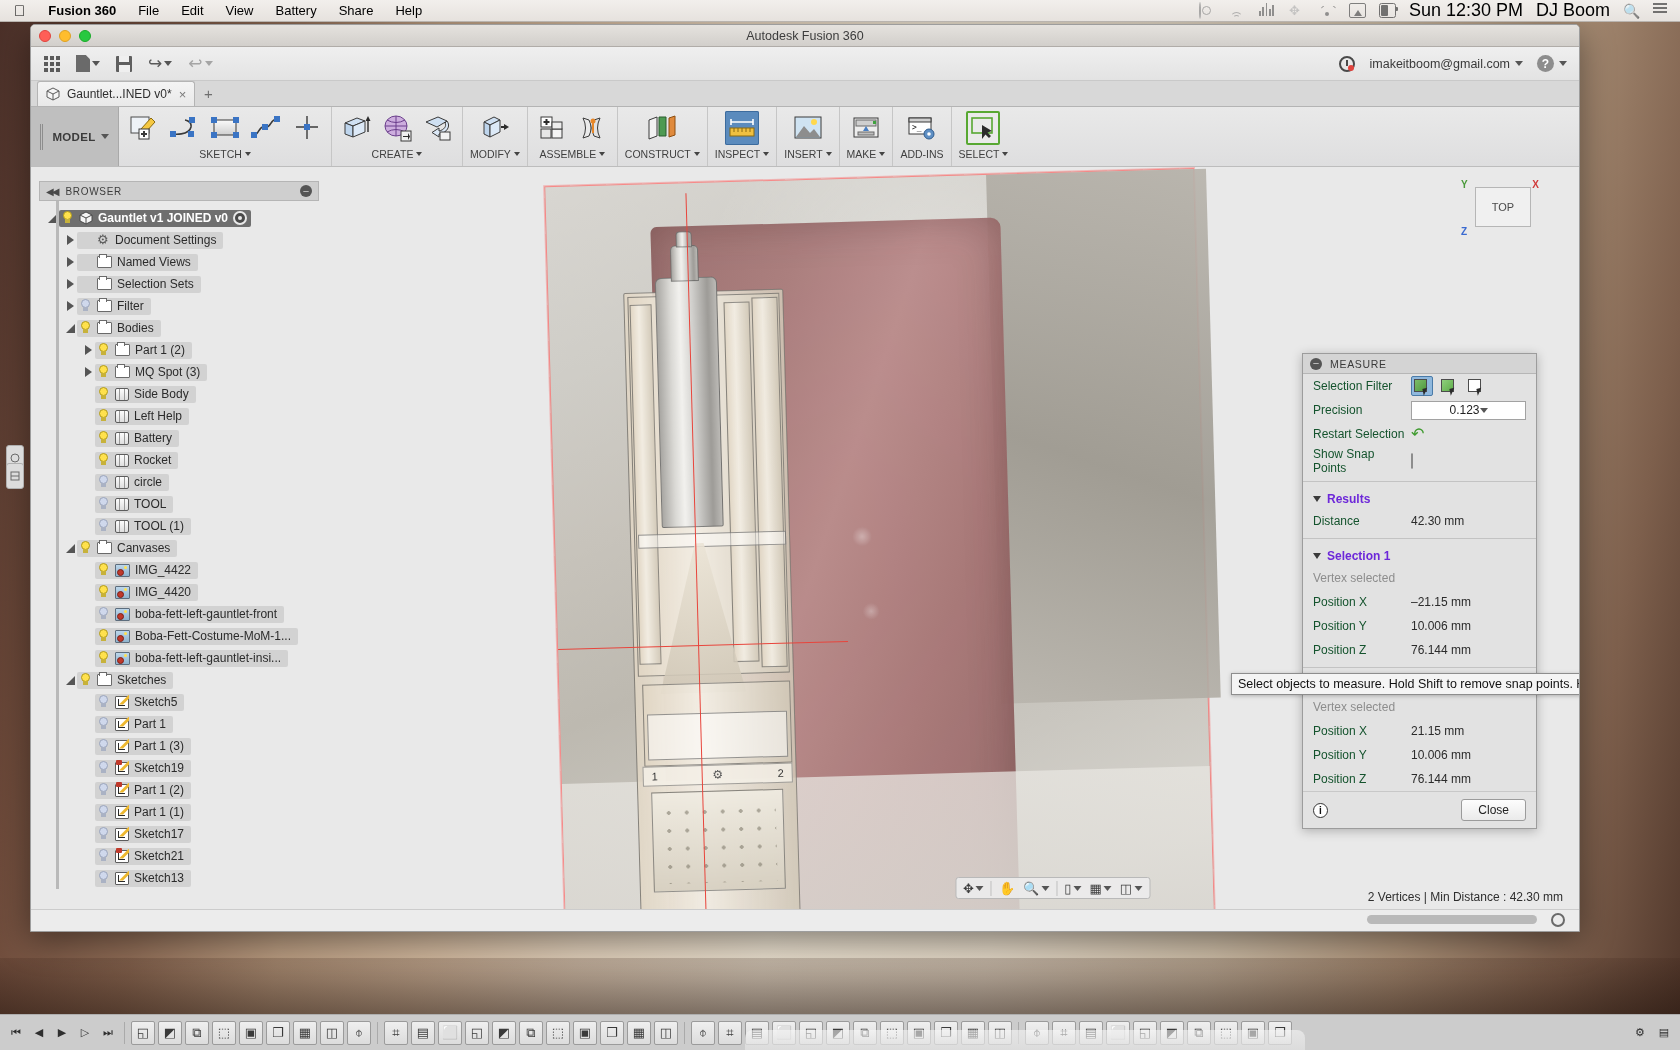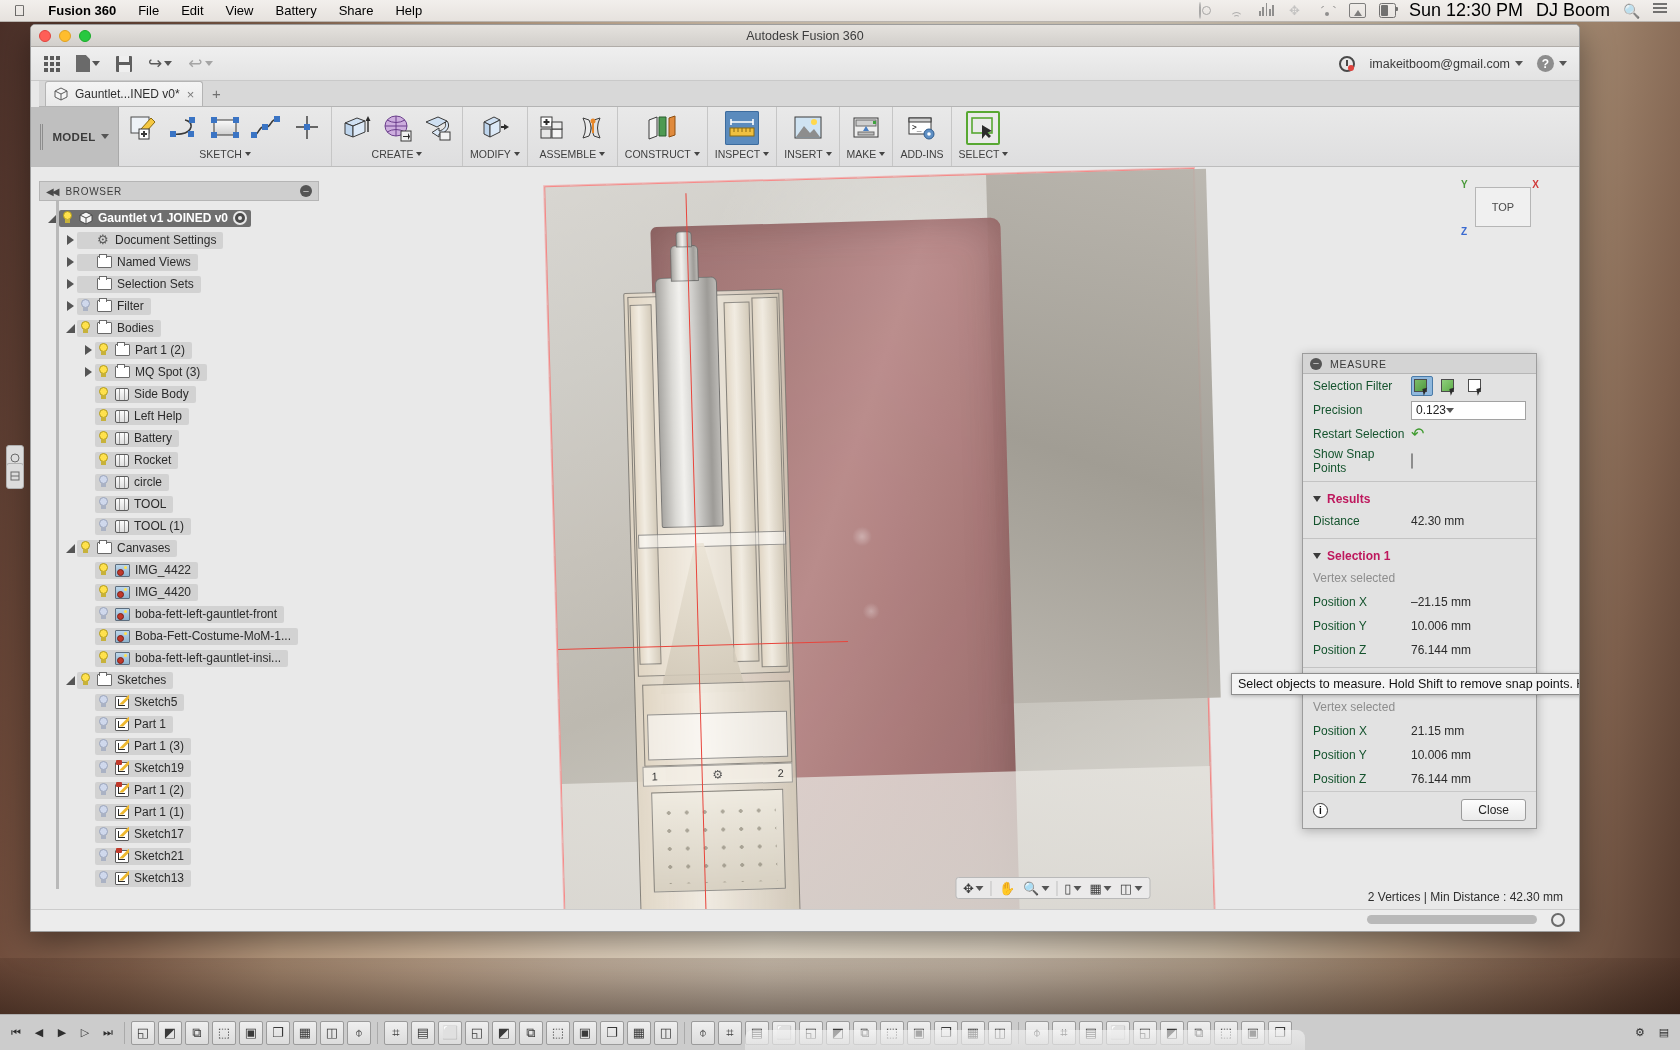--- a/index.html
+++ b/index.html
@@ -102,21 +102,21 @@
   .undo{font-size:17px;color:#5a5a5a;line-height:1;}
   .redo{font-size:17px;color:#a5a5a5;line-height:1;}
   #qat .right{ margin-left:auto; display:flex; align-items:center; gap:14px; padding-right:12px; }
   .clockico{width:16px;height:16px;border:2px solid #4a4a4a;border-radius:50%;position:relative;}
   .clockico:before{content:"";position:absolute;left:5px;top:2px;width:2px;height:6px;background:#4a4a4a;}
   .clockico:after{content:"";position:absolute;right:-1px;bottom:-1px;width:6px;height:6px;background:#e0443e;border-radius:50%;}
   .acct{font-size:12.5px;color:#3a3a3a;display:flex;align-items:center;gap:5px;}
   .helpico{width:17px;height:17px;border-radius:50%;background:#8d8d8d;color:#fff;font-size:12px;font-weight:bold;display:flex;align-items:center;justify-content:center;}
 
   
-  #tabstrip{ height:26px; background:#d8d8d8; border-bottom:1px solid #b4b4b4; display:flex; align-items:flex-end; padding-left:6px;margin-left:8px;}
+  #tabstrip{ height:26px; background:#d8d8d8; border-bottom:1px solid #b4b4b4; display:flex; align-items:flex-end; padding-left:6px;}
   .tab{ height:25px; background:linear-gradient(180deg,#f4f4f4,#e9e9e9); border:1px solid #b4b4b4;border-bottom:none;
         border-radius:3px 3px 0 0; display:flex;align-items:center;gap:7px;padding:0 8px; font-size:12px;color:#2f2f2f; }
   .cube{width:14px;height:14px;position:relative;}
   .cube svg{display:block;}
   .tabx{color:#7b7b7b;font-size:13px;}
   .tabplus{ width:26px;height:25px; display:flex;align-items:center;justify-content:center;color:#6f6f6f;font-size:15px;}
 
   
   #ribbon{ height:60px; background:linear-gradient(180deg,#e9e9e9,#dededf); border-bottom:1px solid #bdbdbd;
            display:flex; align-items:stretch; position:relative; z-index:20;}
@@ -230,25 +230,25 @@
   .filterbtns{ display:flex; gap:5px; }
   .fbtn{ width:22px;height:20px; border:1px solid transparent; border-radius:2px; display:flex;align-items:center;justify-content:center;}
   .fbtn.on{ background:#8fb8dd; border-color:#4a7ba8;}
   .selicon{ position:relative; width:17px;height:15px;}
   .selicon .bx{ position:absolute; left:0;top:0;width:13px;height:13px;border:1px solid #4c4c4c;}
   .selicon .cur{ position:absolute; right:0; bottom:-1px; width:0;height:0;border-left:5px solid #2b2b2b;border-bottom:7px solid transparent;border-right:3px solid transparent;transform:rotate(-12deg);}
   .sel-solid .bx{ background:linear-gradient(135deg,#7dbd6b,#4f9a3d);}
   .sel-face .bx{ background:linear-gradient(135deg,#8fcf7d,#5fae4a); }
   .sel-body .bx{ background:#fff; }
   .prec{ display:flex;align-items:center; }
-  .precbox{ flex:1; height:19px; background:#fff; border:1px solid #a2a2a2; display:flex; align-items:center; justify-content:flex-start; padding:0 4px;}
+  .precbox{ flex:1; height:19px; background:#fff; border:1px solid #a2a2a2; display:flex; align-items:center; justify-content:center; padding:0 4px;}
   .precbox .pv{ font-size:12px; color:#222;}
   .restart{ color:#3f9b2f; font-size:16px; line-height:1;}
   .chk{ width:13px;height:13px;border:1px solid #8d8d8d;background:linear-gradient(180deg,#fff,#eee);border-radius:2px;}
-  .sectionhdr{ display:flex; align-items:center; gap:6px; padding:5px 10px 3px 10px; font-weight:bold; color:#be185d;}
+  .sectionhdr{ display:flex; align-items:center; gap:6px; padding:5px 10px 3px 10px; font-weight:bold; color:#6d28d9;}
   .sectionhdr .tcaret{ width:0;height:0;border-left:4.5px solid transparent;border-right:4.5px solid transparent;border-top:6px solid #3a3a3a;}
   .msep{ height:1px; background:#c3c3c3; margin:5px 0;}
   #measure .foot{ display:flex; align-items:center; padding:7px 10px; border-top:1px solid #c8c8c8; gap:8px;}
   .infoico{ width:15px;height:15px;border-radius:50%;background:#fff;border:1.5px solid #333;color:#111;font-weight:bold;font-size:10px;display:flex;align-items:center;justify-content:center;}
   .closebtn{ margin-left:auto; background:linear-gradient(180deg,#fdfdfd,#eaeaea); border:1px solid #9b9b9b;border-radius:3px;
              padding:3px 16px; font-size:12px; color:#222;}
 
   
   #tooltip{ position:absolute; left:1200px; top:506px; background:#f4f4f4; border:1px solid #8d8d8d;
             padding:3px 6px; font-size:12.5px; color:#111; white-space:nowrap; z-index:50;

